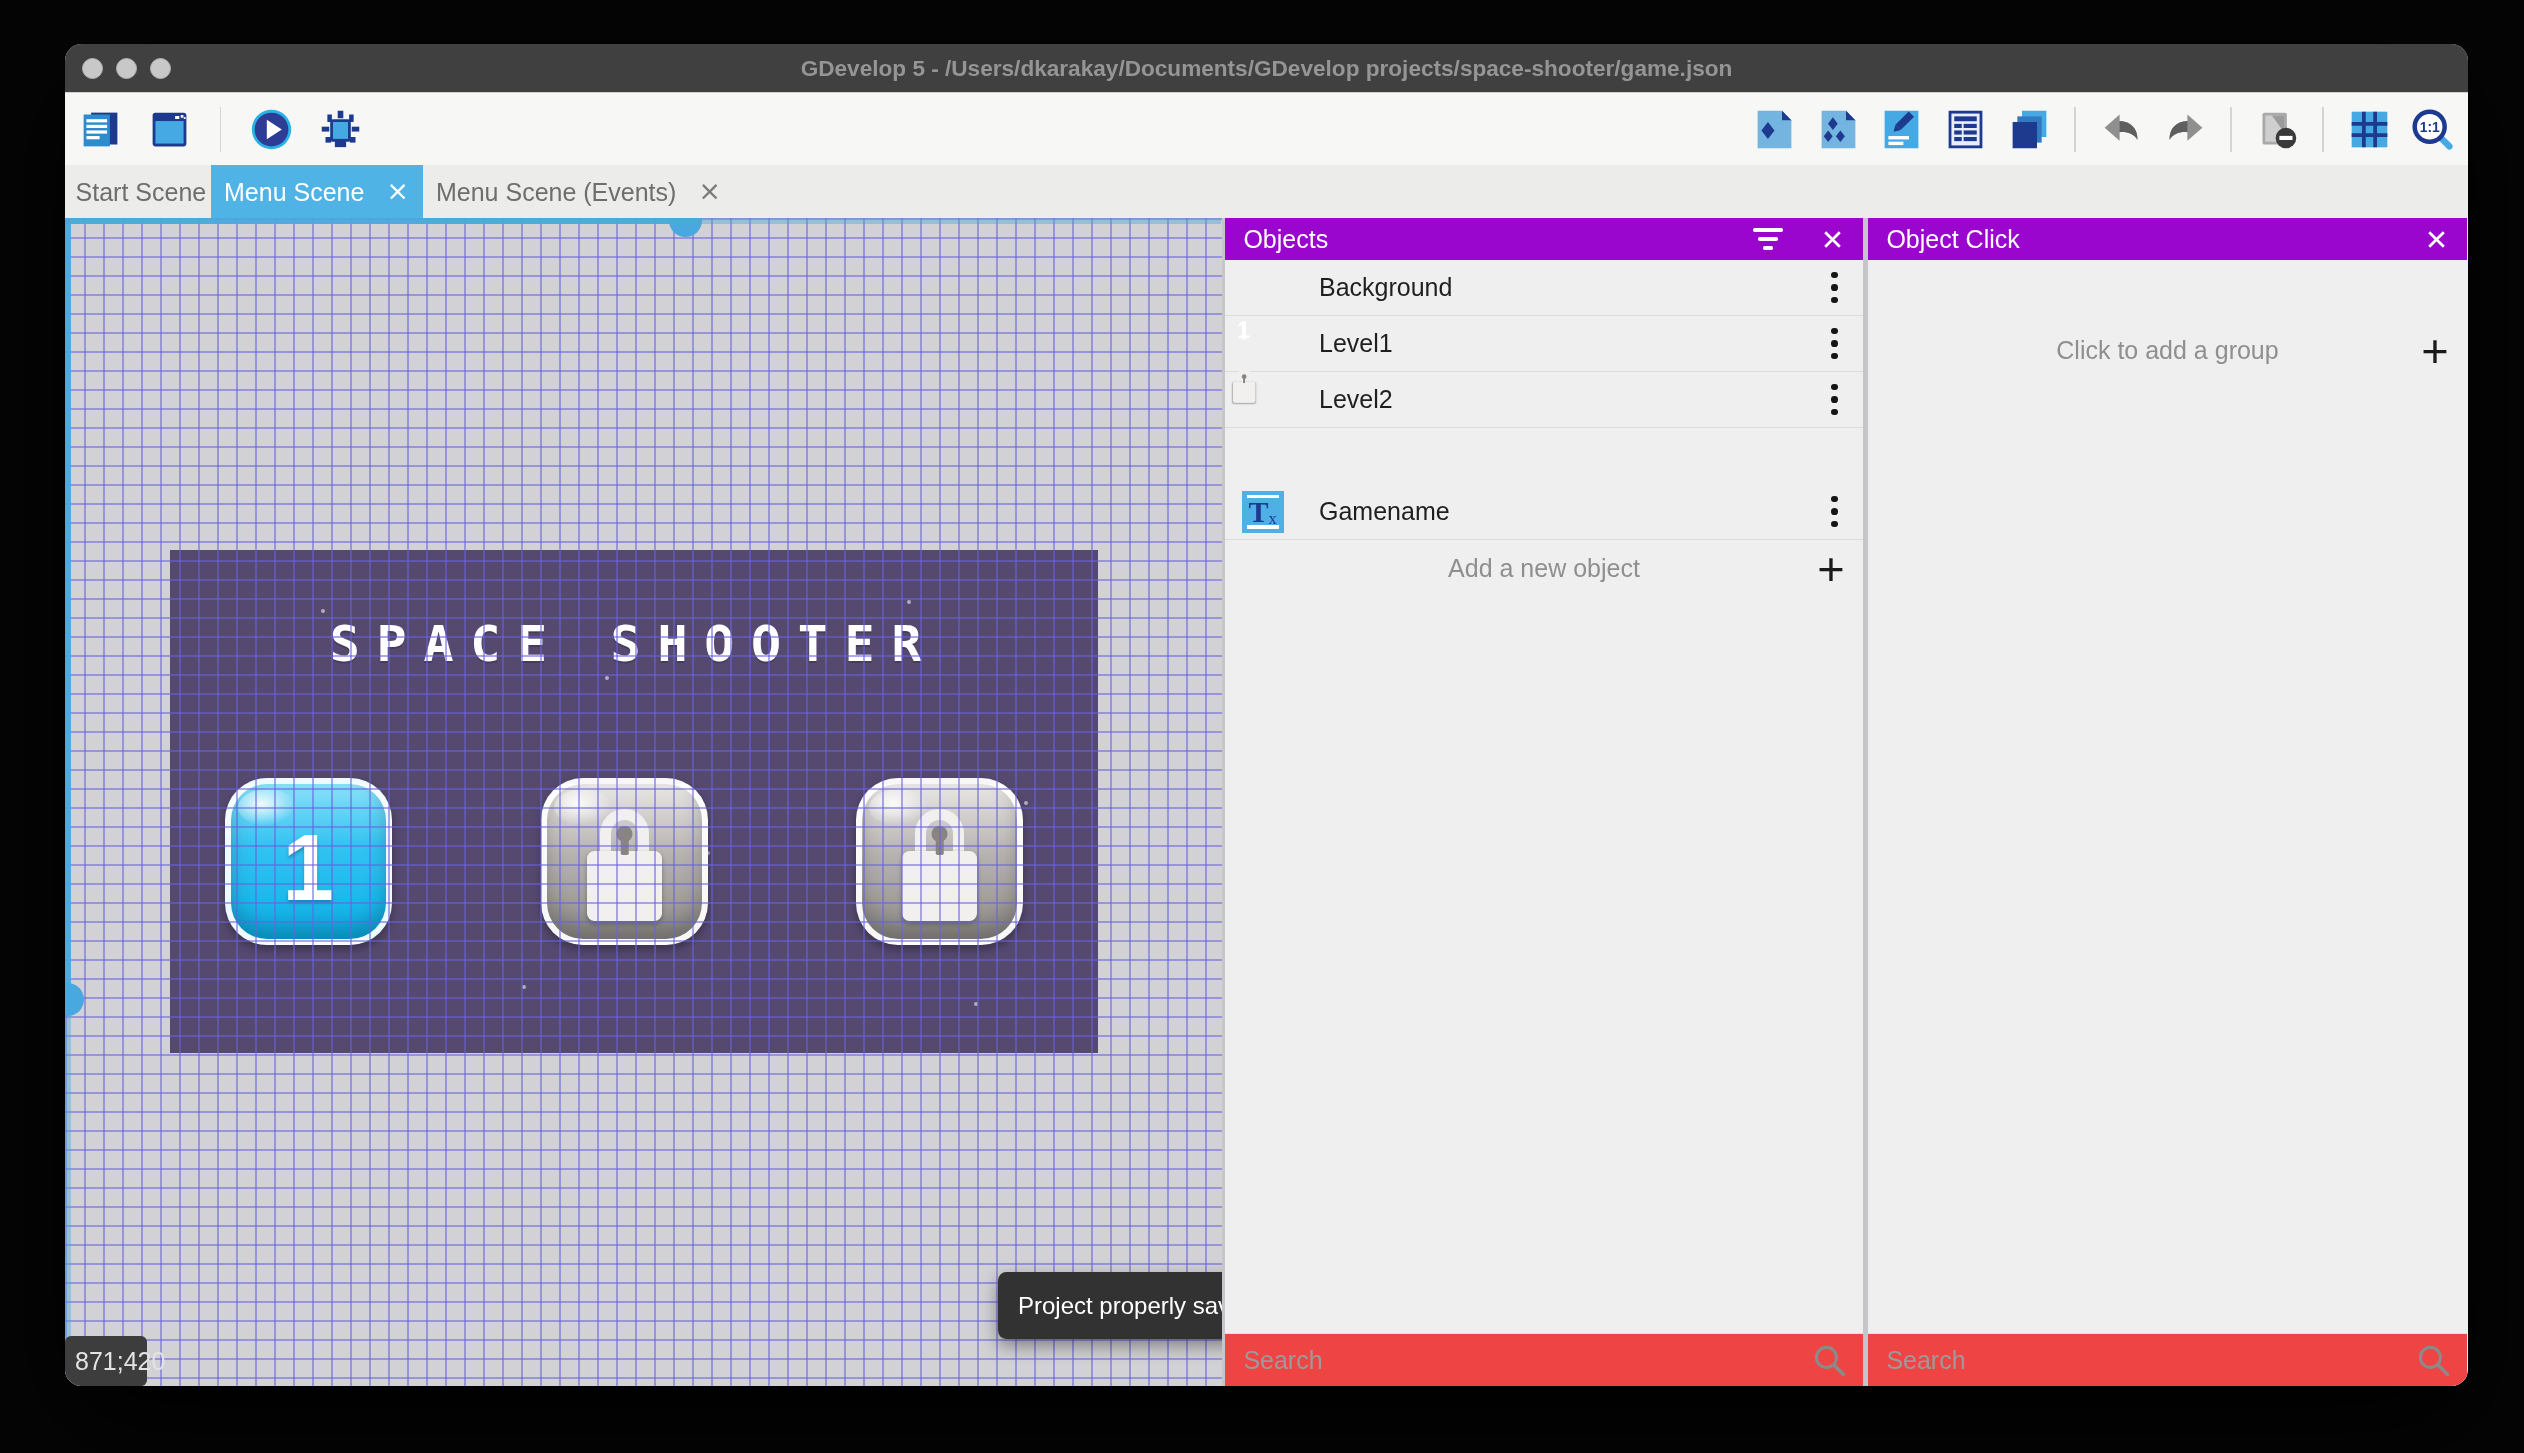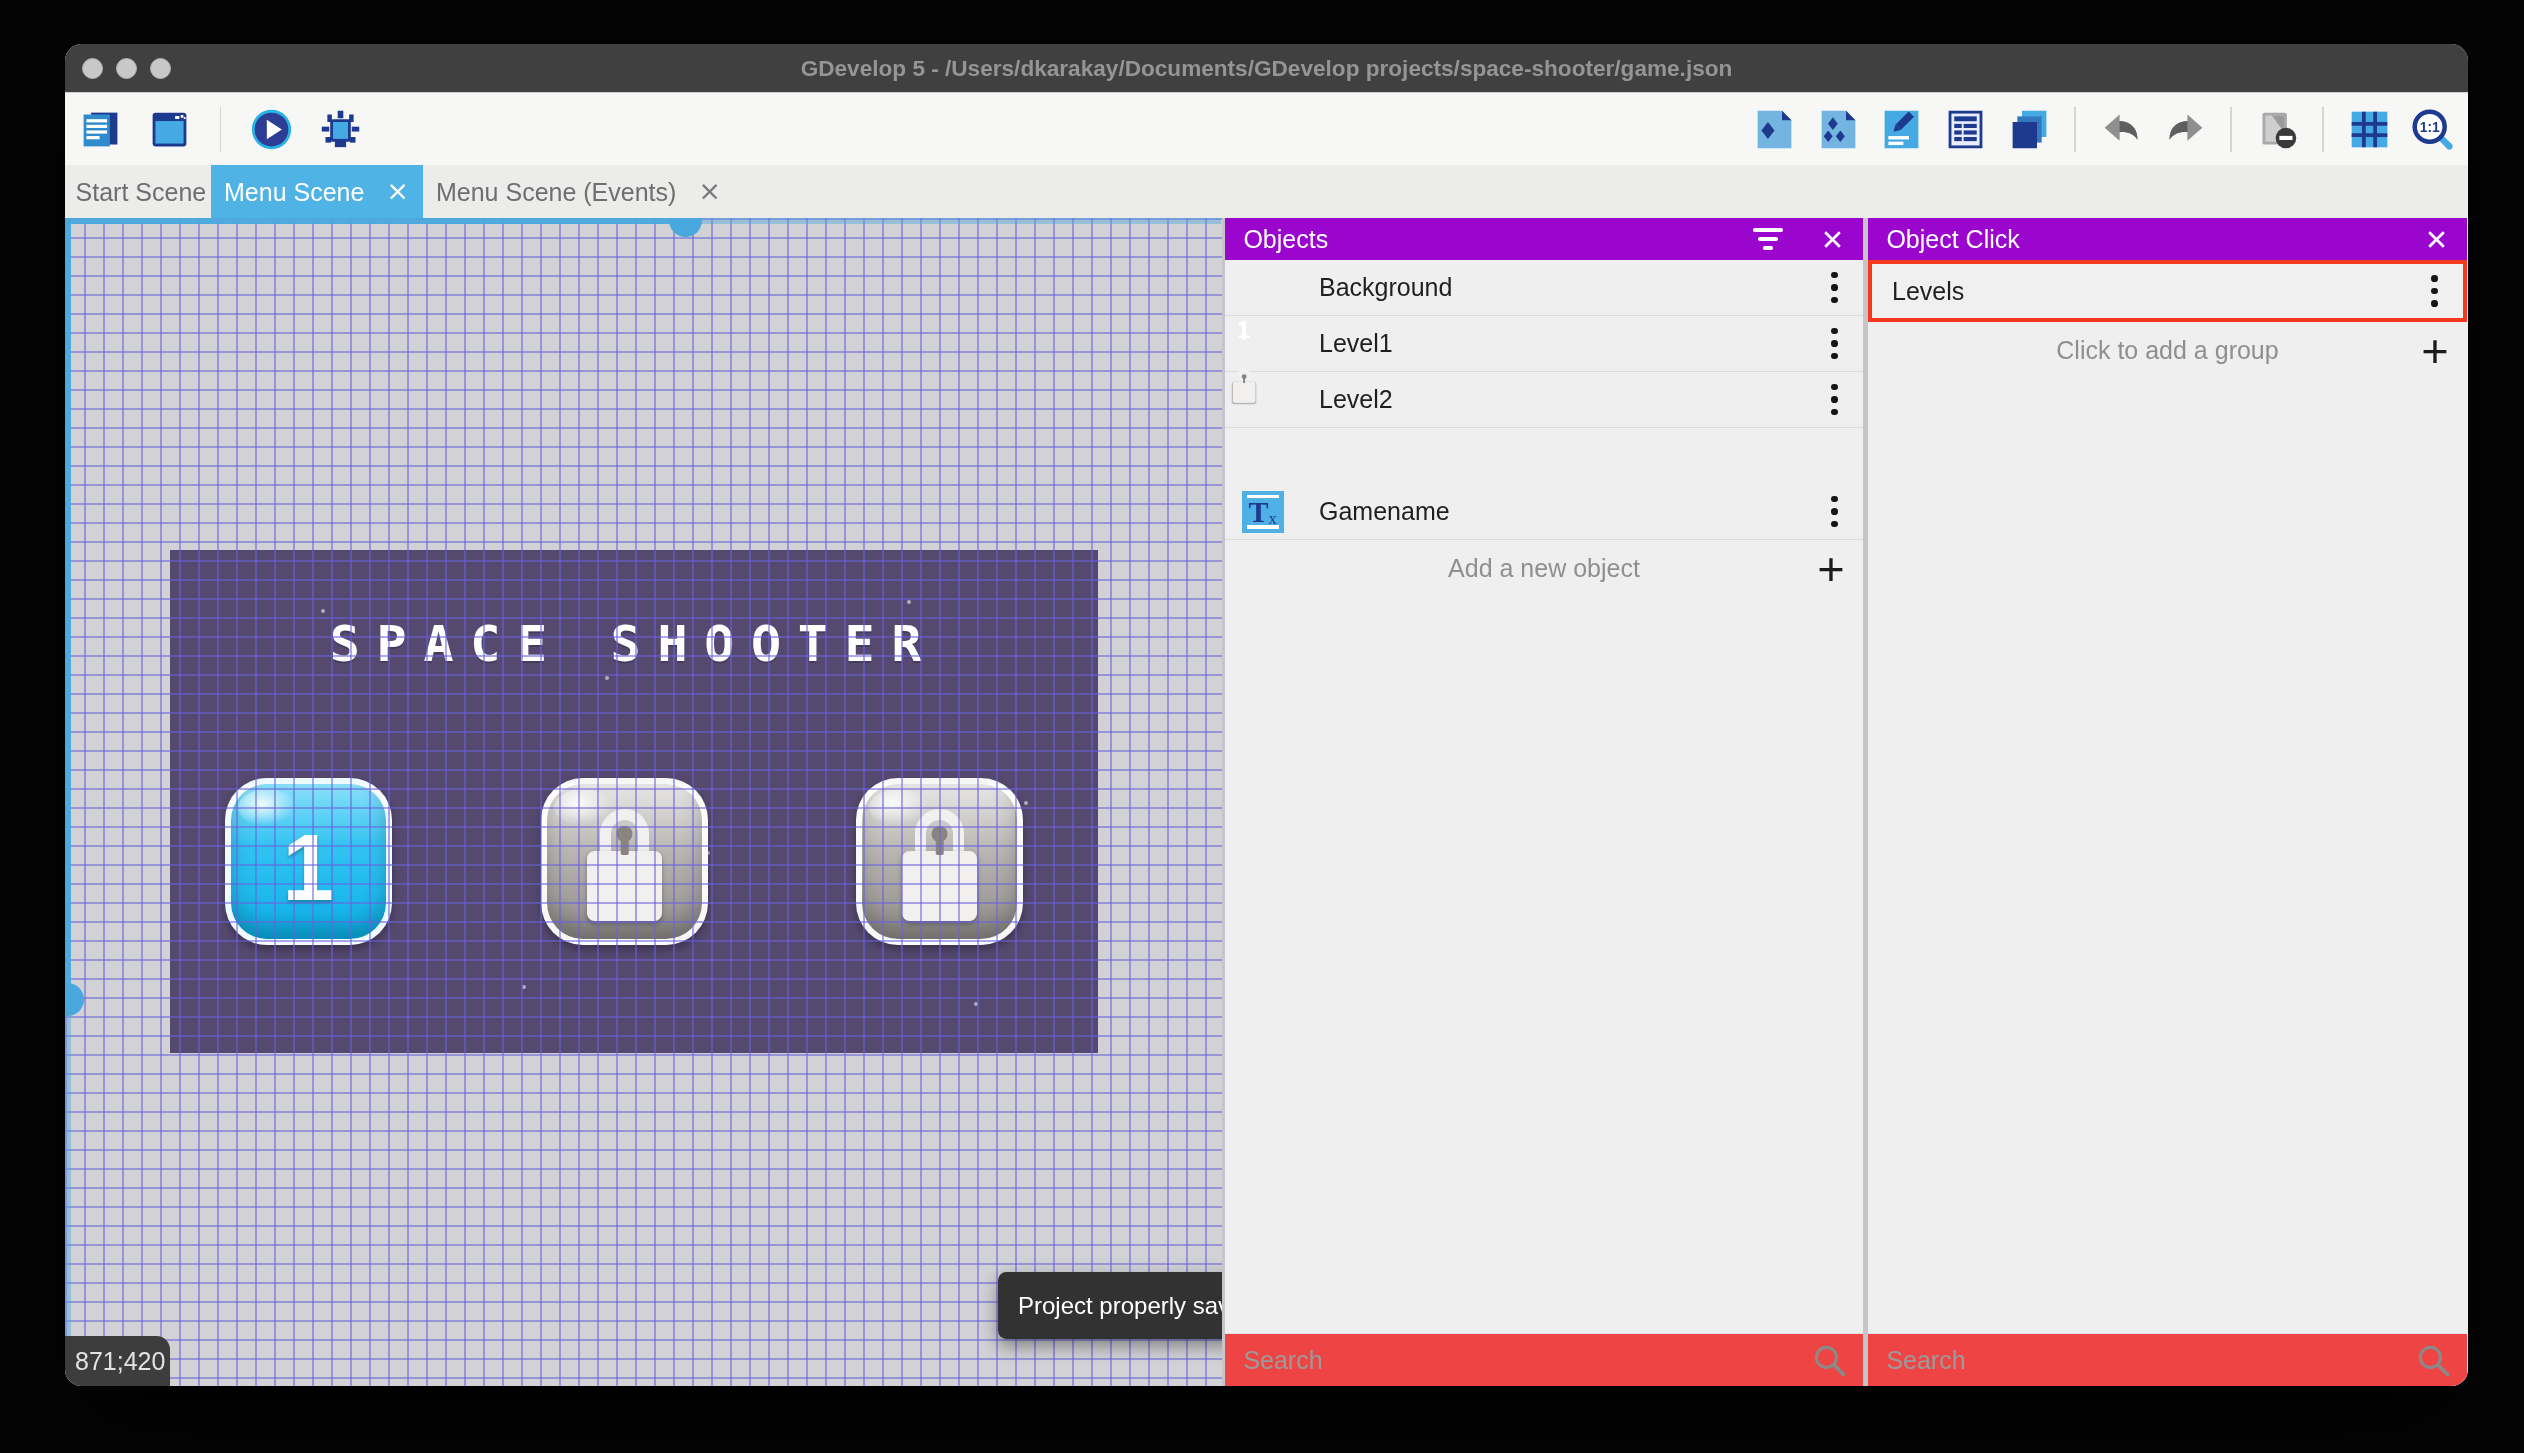--- a/index.html
+++ b/index.html
@@ -82,23 +82,23 @@
 
   
   .sel { position:absolute; z-index:3; background:#4aa8dd; }
   .sel-top-a  { left:0; top:0; width:619px;  height:5.9px; opacity:.95; }
   .sel-top-b  { left:619px; top:0; width:537px; height:5.9px; opacity:.42; }
   .sel-left-a { left:0; top:0; width:5.9px; height:781px; opacity:.95; }
   .sel-left-b { left:0; top:781px; width:5.9px; height:387px; opacity:.42; }
   .sel-handle { position:absolute; z-index:3; width:33px; height:33px; border-radius:50%;
                 background:#49a8dd; }
 
-  .coord-badge { position:absolute; left:0; top:1118px; width:105px; height:50px; z-index:5;
+  .coord-badge { position:absolute; left:0; top:1118px; width:82px; height:50px; z-index:5;
                  background:#3d3d3d; border-top-right-radius:13.4px; color:#e3e3e3;
-                 font-size:25px; line-height:50px; padding-left:10px; }
+                 font-size:25px; line-height:50px; padding-left:10px;border-radius:6px; }
 
   .toast { position:absolute; left:933px; top:1054px; width:532px; height:67px; z-index:6;
            background:#323232; border-radius:8.4px; box-shadow:0 6.7px 18.4px rgba(0,0,0,.4);
            display:flex; align-items:center; padding-left:20px; color:#ffffff; font-size:24px; }
 
   
   .divider { position:absolute; top:0; height:1168px; background:#c6c5c9; }
   .div1 { left:1157px; width:3.3px; } .div2 { left:1798px; width:5px; }
 
   .panel { position:absolute; top:0; height:1168px; background:#efeff0; }
@@ -472,28 +472,20 @@
         <span class="ph-actions">
           <span class="x-ico">
             <svg viewBox="0 0 24 24">
                 <line x1="5" y1="5" x2="19" y2="19" stroke="#fff" stroke-width="2.6"></line>
                 <line x1="19" y1="5" x2="5" y2="19" stroke="#fff" stroke-width="2.6"></line>
               </svg>
           </span>
         </span>
       </div>
 
-      <div class="levels-row">
-        <span class="levels-label">Levels</span>
-        <span class="kebab">
-            <i></i>
-            <i></i>
-            <i></i>
-          </span>
-      </div>
 
       <div class="add-row" style="top:104px">
         <span>Click to add a group</span>
         <span class="plus">+</span>
       </div>
 
       <div class="search-bar">
         <input type="text" placeholder="Search" style="">
         <svg class="search-ico" viewBox="0 0 24 24">
           <circle cx="10" cy="10" r="6.5" fill="none" stroke="#8a8a8a" stroke-width="2"></circle>

